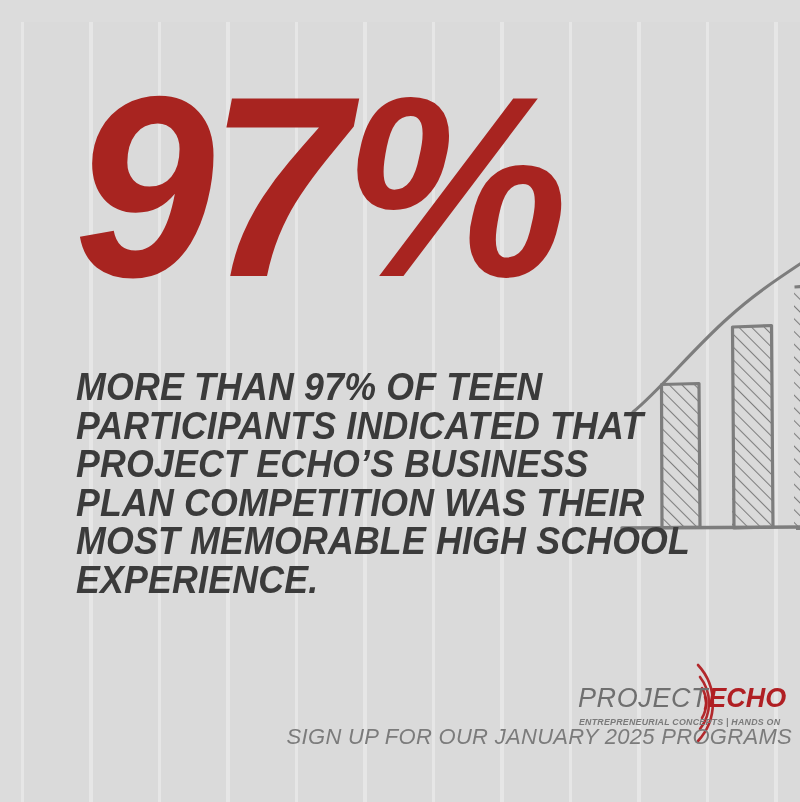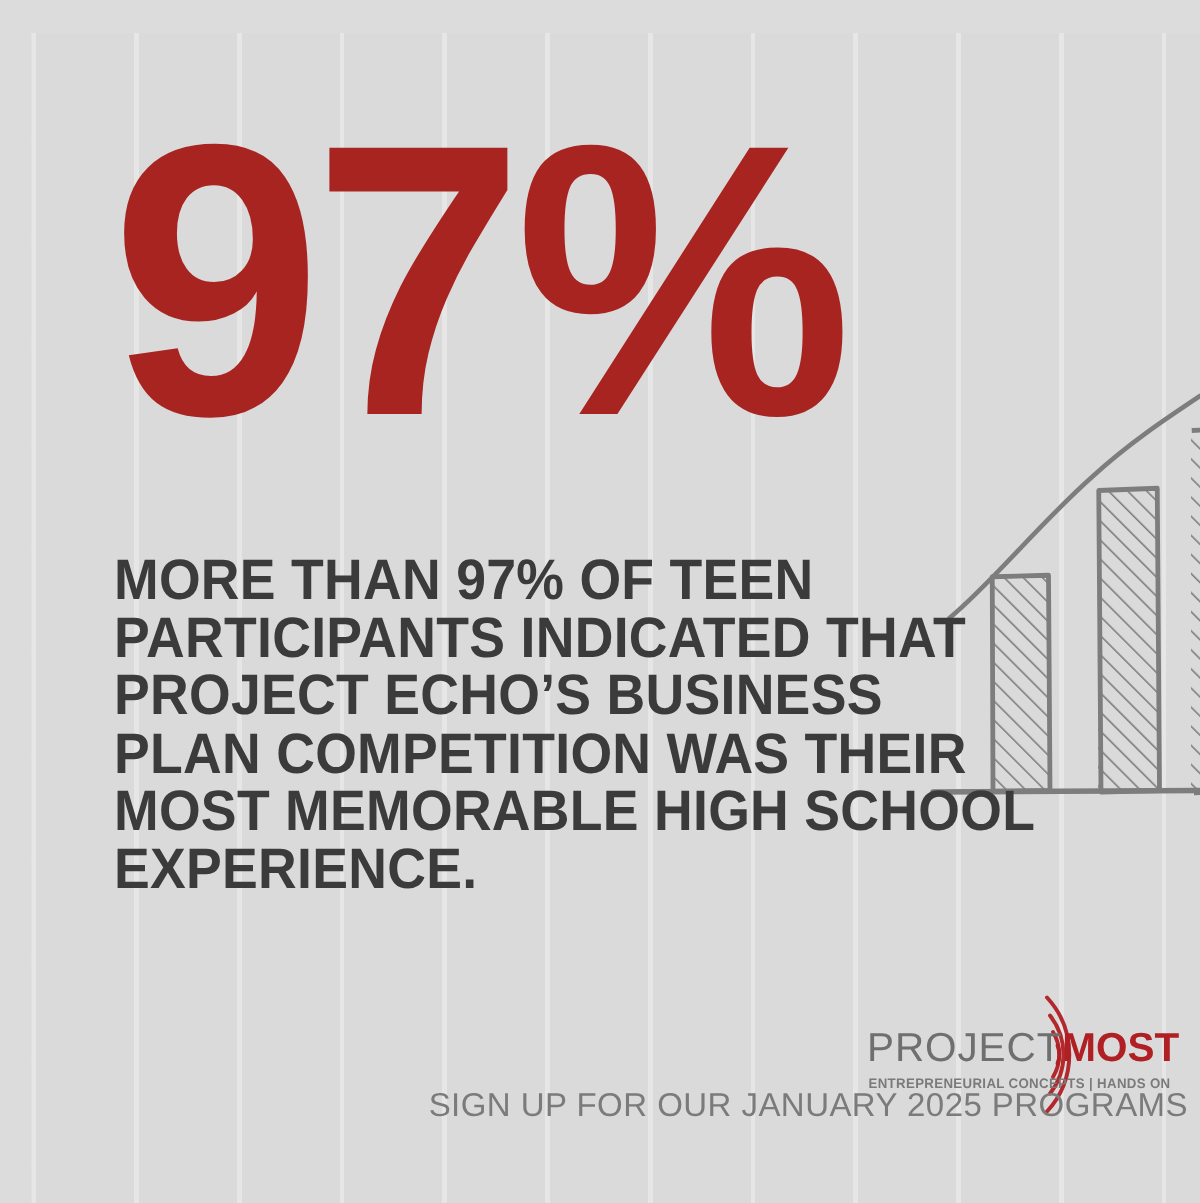--- a/index.html
+++ b/index.html
@@ -8,20 +8,21 @@
     background: #d8d8d8;
   }
 
   #poster {
     position: relative;
     width: 800px;
     height: 802px;
     overflow: hidden;
     background: #ffffff;
     font-family: "Liberation Sans", sans-serif;
+    font-style: italic;
     -webkit-font-smoothing: antialiased;
   }
   .grid-cells {
     position: absolute;
     left: 21px;
     top: 22px;
     right: 0;
     bottom: 0;
     background-color: #dadada;
     background-image:
@@ -208,20 +209,20 @@
       <svg width="116" height="100" viewBox="0 0 116 100">
         <g fill="none" stroke="#b01f23" stroke-linecap="round">
           <path d="M24 12 A 56 56 0 0 1 24 88" stroke-width="2.6" opacity="0.95"></path>
           <path d="M26 24 A 42 42 0 0 1 26 76" stroke-width="2.6" opacity="0.95"></path>
           <path d="M28 35 A 29 29 0 0 1 28 65" stroke-width="2.6" opacity="0.95"></path>
           <path d="M31 44 A 16 16 0 0 1 31 56" stroke-width="2.6" opacity="0.95"></path>
         </g>
       </svg>
     </div>
     <div class="logo-wordmark">
-      <span class="logo-project">PROJECT</span><span class="logo-echo">MOST</span>
+      <span class="logo-project">PROJECT</span><span class="logo-echo">ECHO</span>
     </div>
     <div class="logo-tagline">ENTREPRENEURIAL CONCEPTS | HANDS ON</div>
   </div>
 
   <div class="footer-cta">SIGN UP FOR OUR JANUARY 2025 PROGRAMS</div>
 
 </div>
 
 </body></html>

